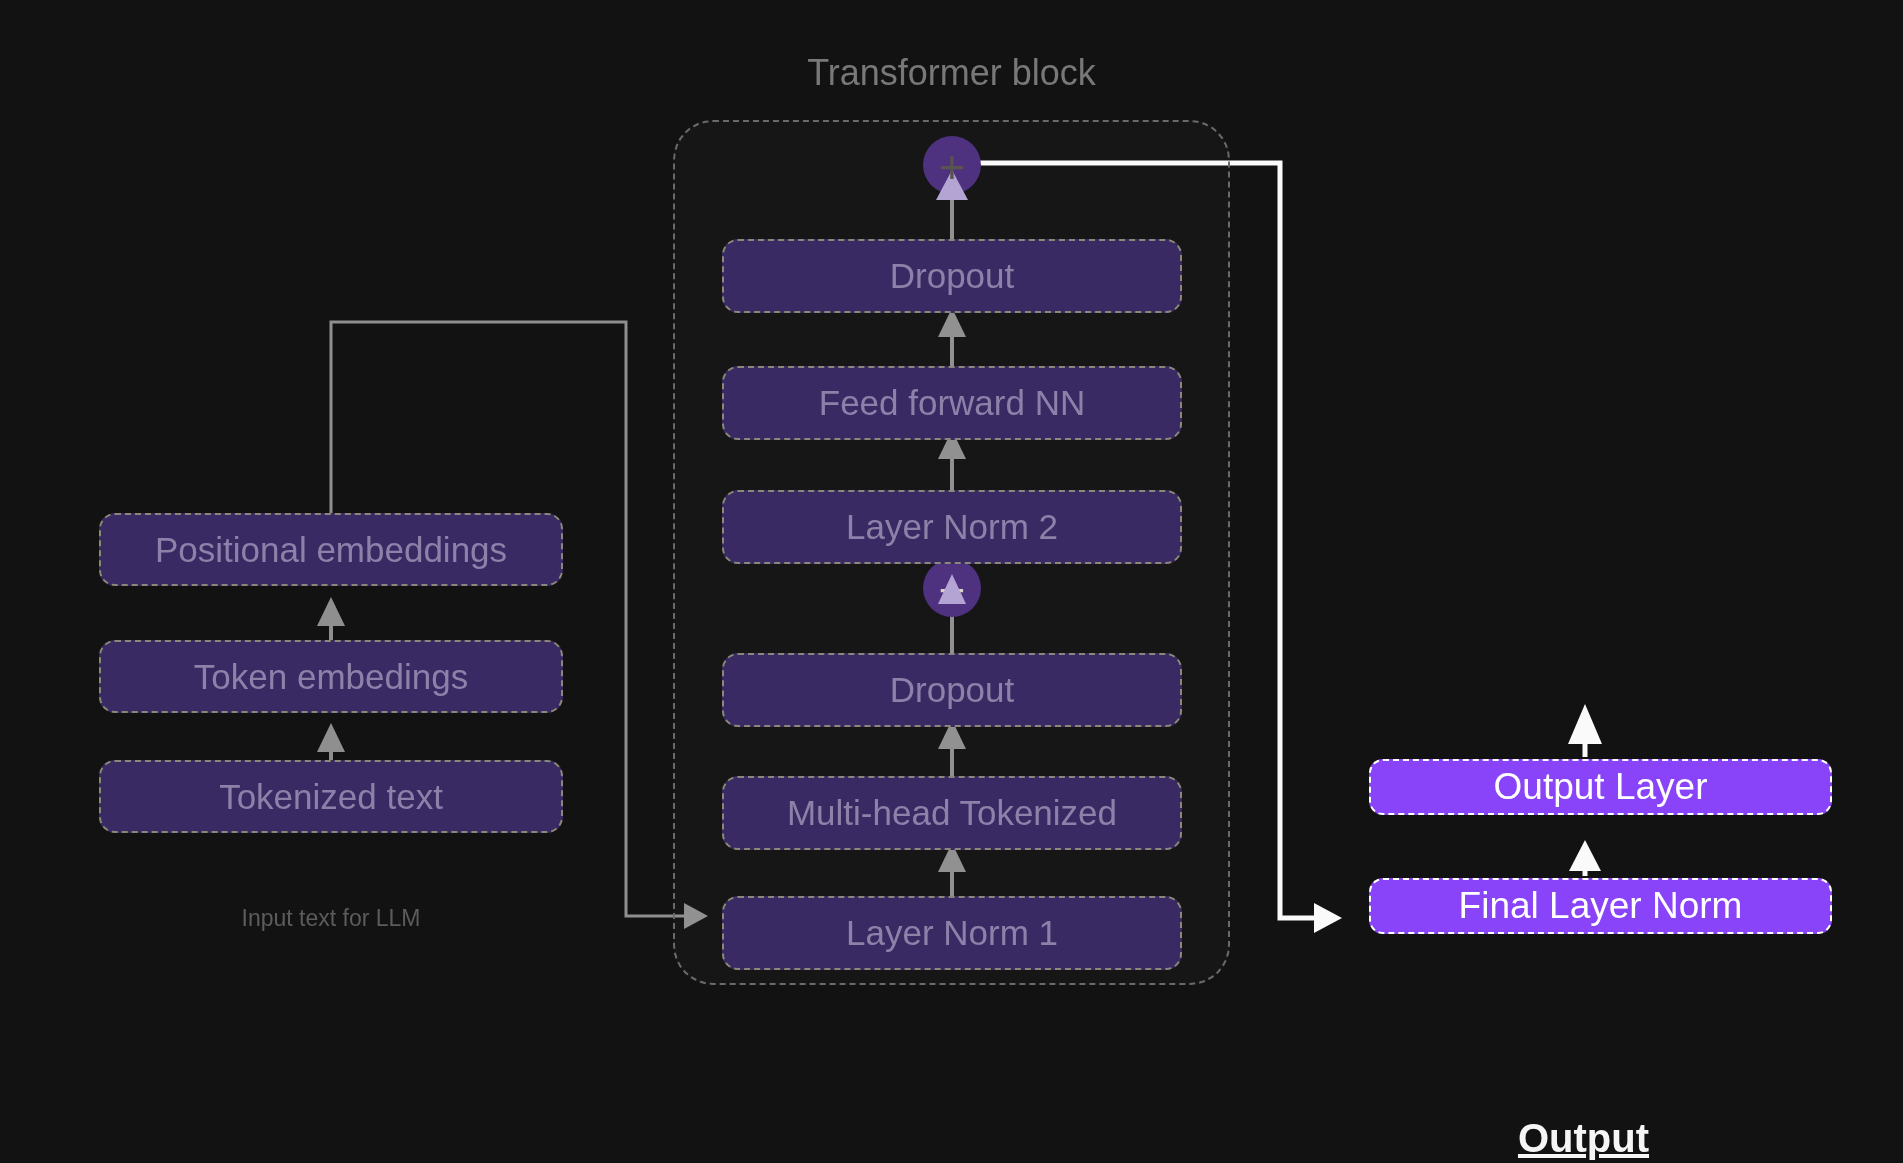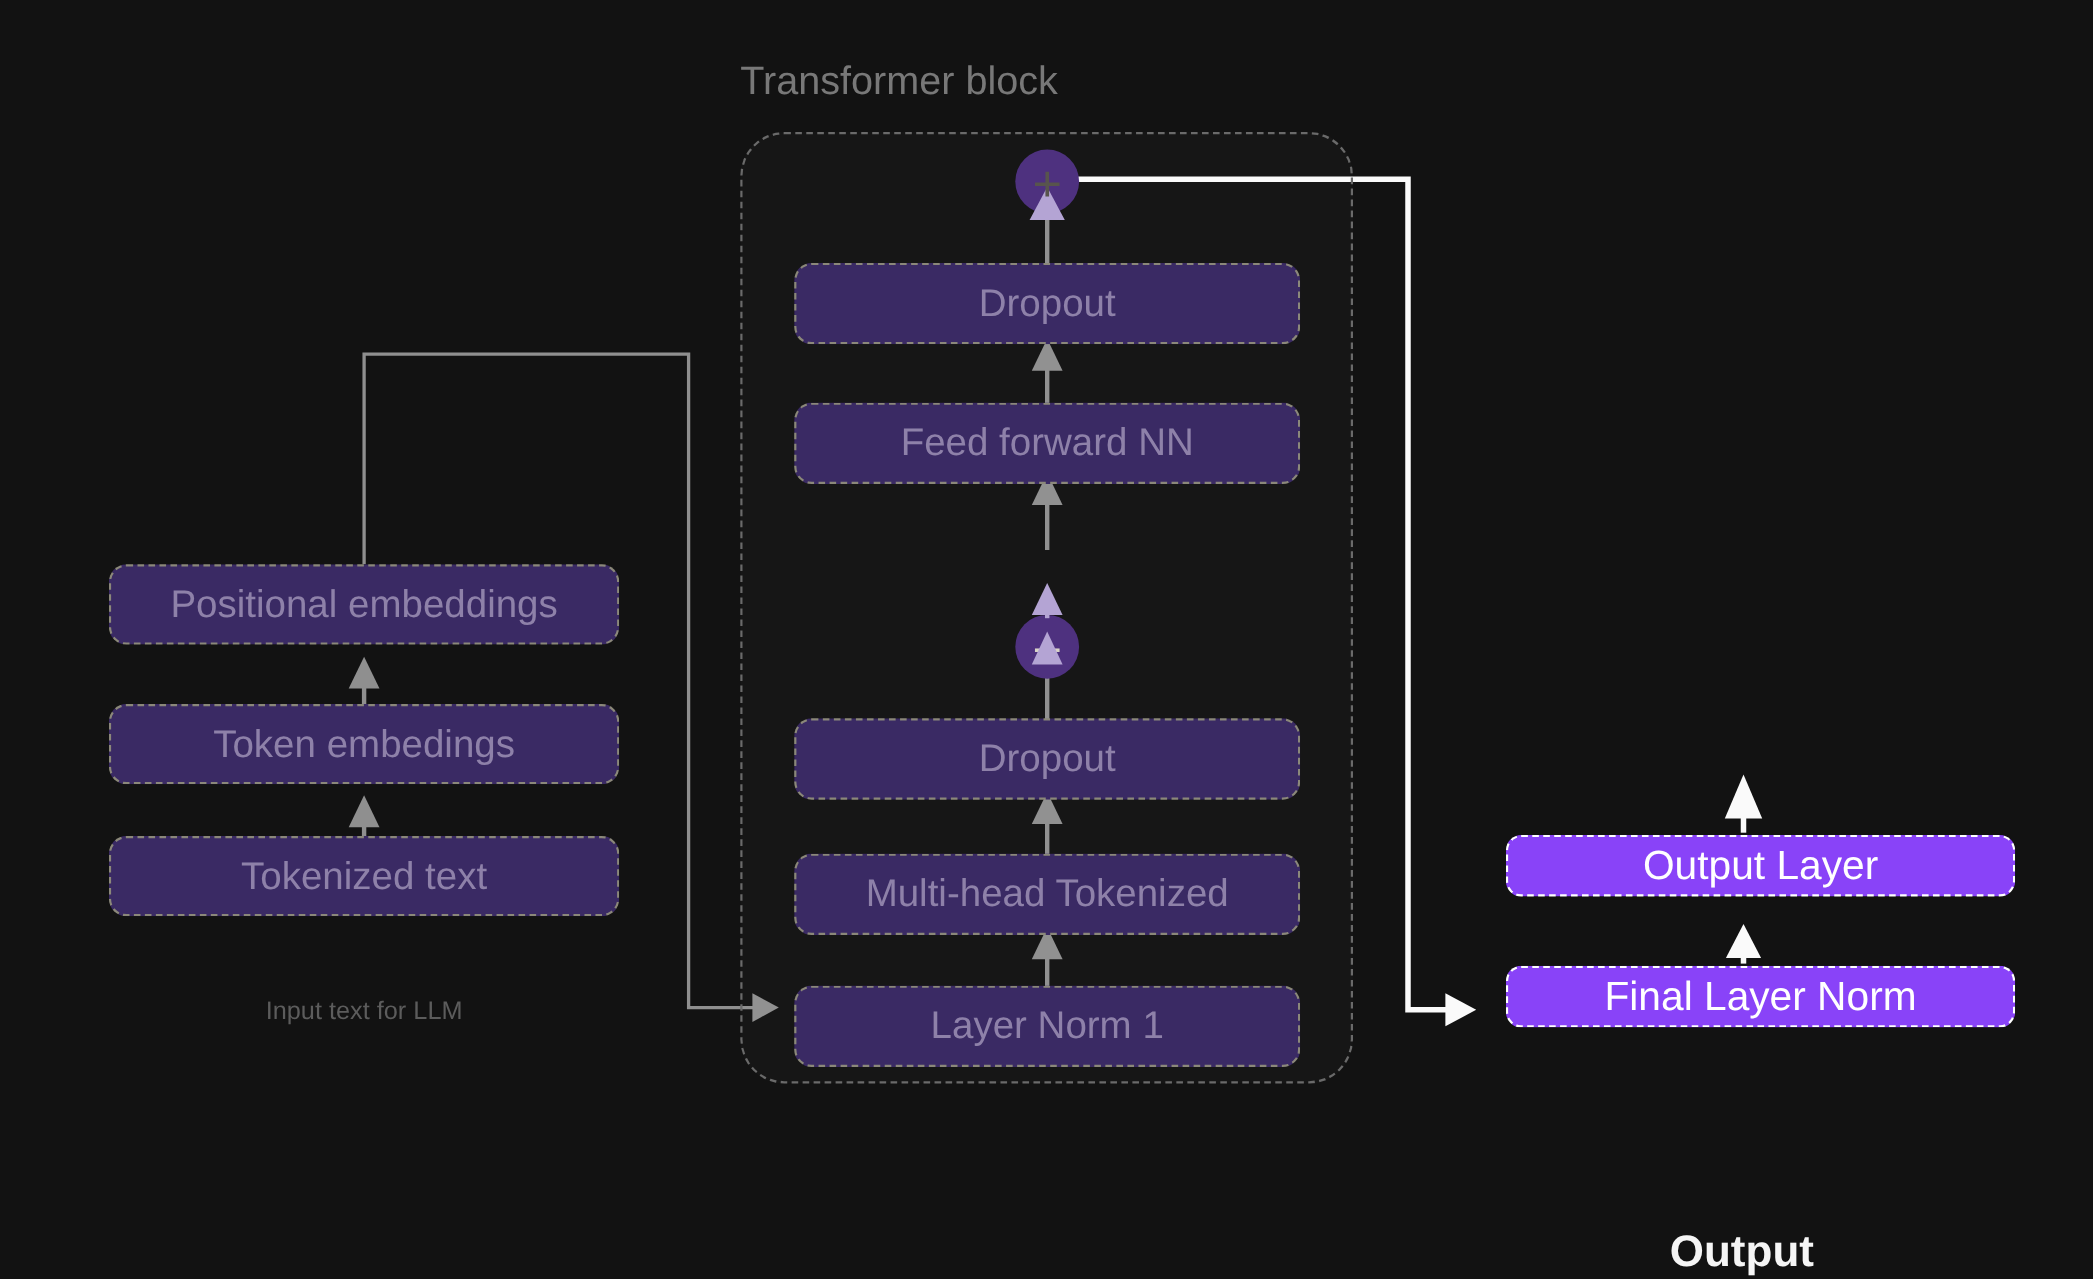--- a/index.html
+++ b/index.html
@@ -49,34 +49,34 @@
     border:2px dashed var(--bright-box-border);
     color:var(--bright-box-text);font-size:37px;font-weight:500;margin-left:17px;
   }
   .tf-container{
     position:absolute;left:673px;top:120px;width:557px;height:865px;
     box-sizing:border-box;border:2px dashed var(--container-border);
     border-radius:40px;background:rgba(255,255,255,0.018);
   }
   .tf-title{
     position:absolute;left:673px;top:52px;width:557px;
-    font-size:36px;color:var(--title-text);
+    text-align:center;font-size:36px;color:var(--title-text);
   }
   .input-caption{
     position:absolute;left:99px;top:905px;width:464px;
     text-align:center;font-size:23px;color:var(--caption-text);
   }
   .logits-caption{
     position:absolute;left:1322px;top:560px;width:523px;
     text-align:center;font-size:37px;line-height:66px;color:var(--white-text);
   }
   .logits-caption span{display:block;}
   .output-caption{
     position:absolute;left:1352px;top:1116px;width:463px;
-    text-align:center;font-size:40px;font-weight:700;color:var(--white-text);
+    text-align:center;font-size:40px;font-weight:700;color:var(--white-text);text-decoration:underline;
   }
 </style>
 </head>
 <body>
 
 <div class="stage">
 
   <svg class="svg-layer" viewBox="0 0 1903 1163">
 
     <polyline points="331,513 331,322 626,322 626,916 688,916" fill="none" style="stroke:var(--connector-gray)" stroke-width="3"></polyline>
@@ -124,20 +124,23 @@
 
   <div class="tf-container"></div>
   <div class="tf-title">Transformer block</div>
 
   <div class="box dim-box center-box" style="top:223px">
     <span>Dropout</span>
   </div>
   <div class="box dim-box center-box" style="top:350px">
     <span>Feed forward NN</span>
   </div>
+  <div class="box dim-box center-box" style="top:474px">
+    <span>Layer Norm 2</span>
+  </div>
   <div class="box dim-box center-box" style="top:637px">
     <span>Dropout</span>
   </div>
   <div class="box dim-box center-box" style="top:760px">
     <span>Multi-head Tokenized</span>
   </div>
   <div class="box dim-box center-box" style="top:880px">
     <span>Layer Norm 1</span>
   </div>
 

